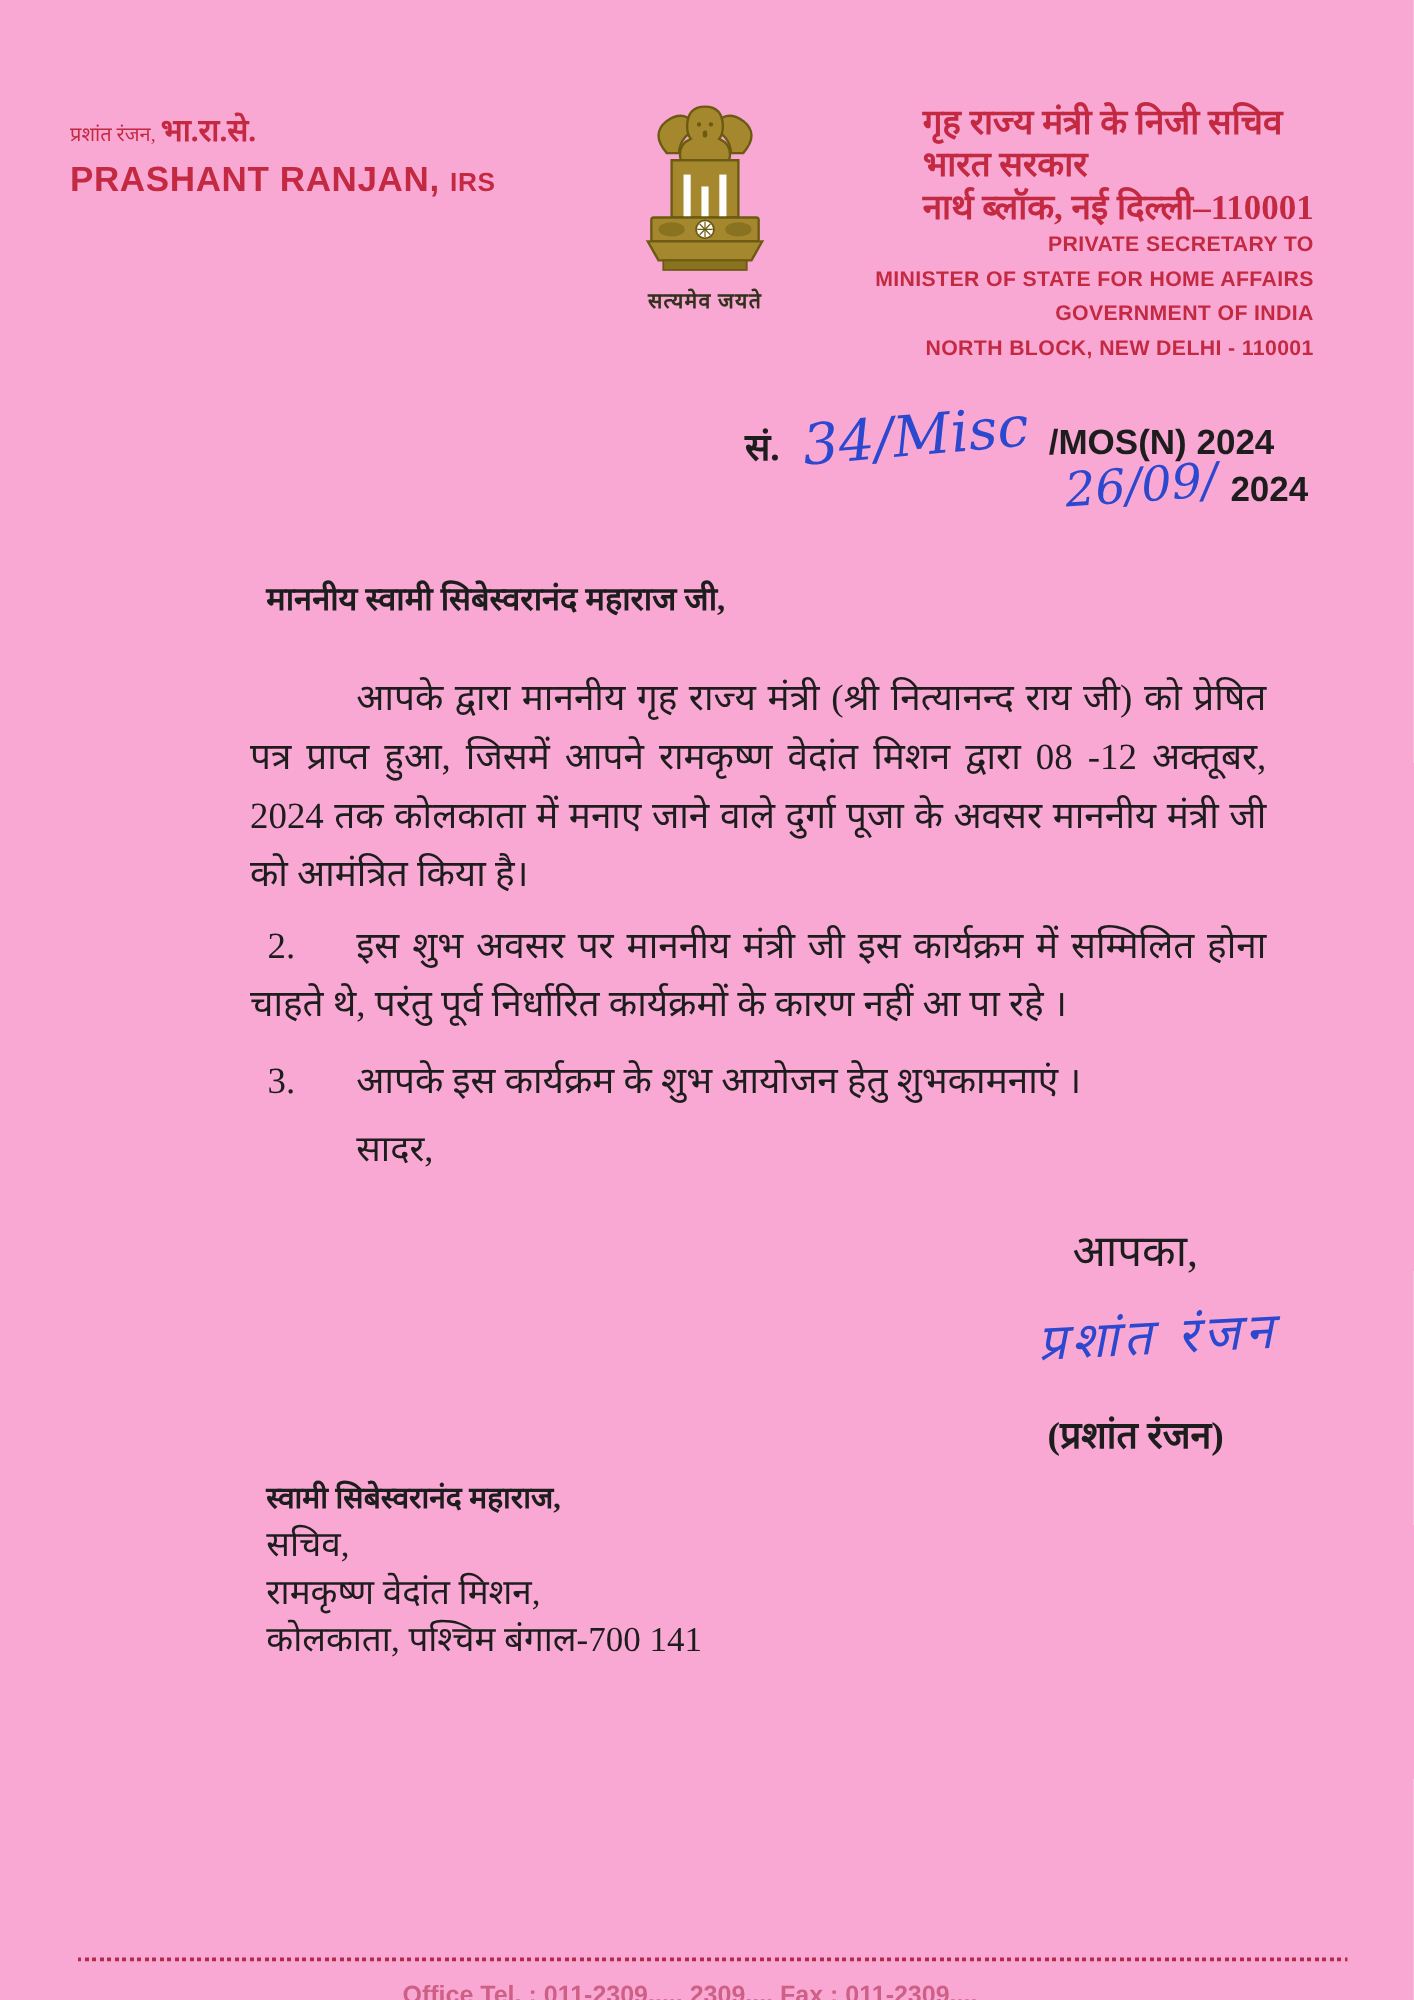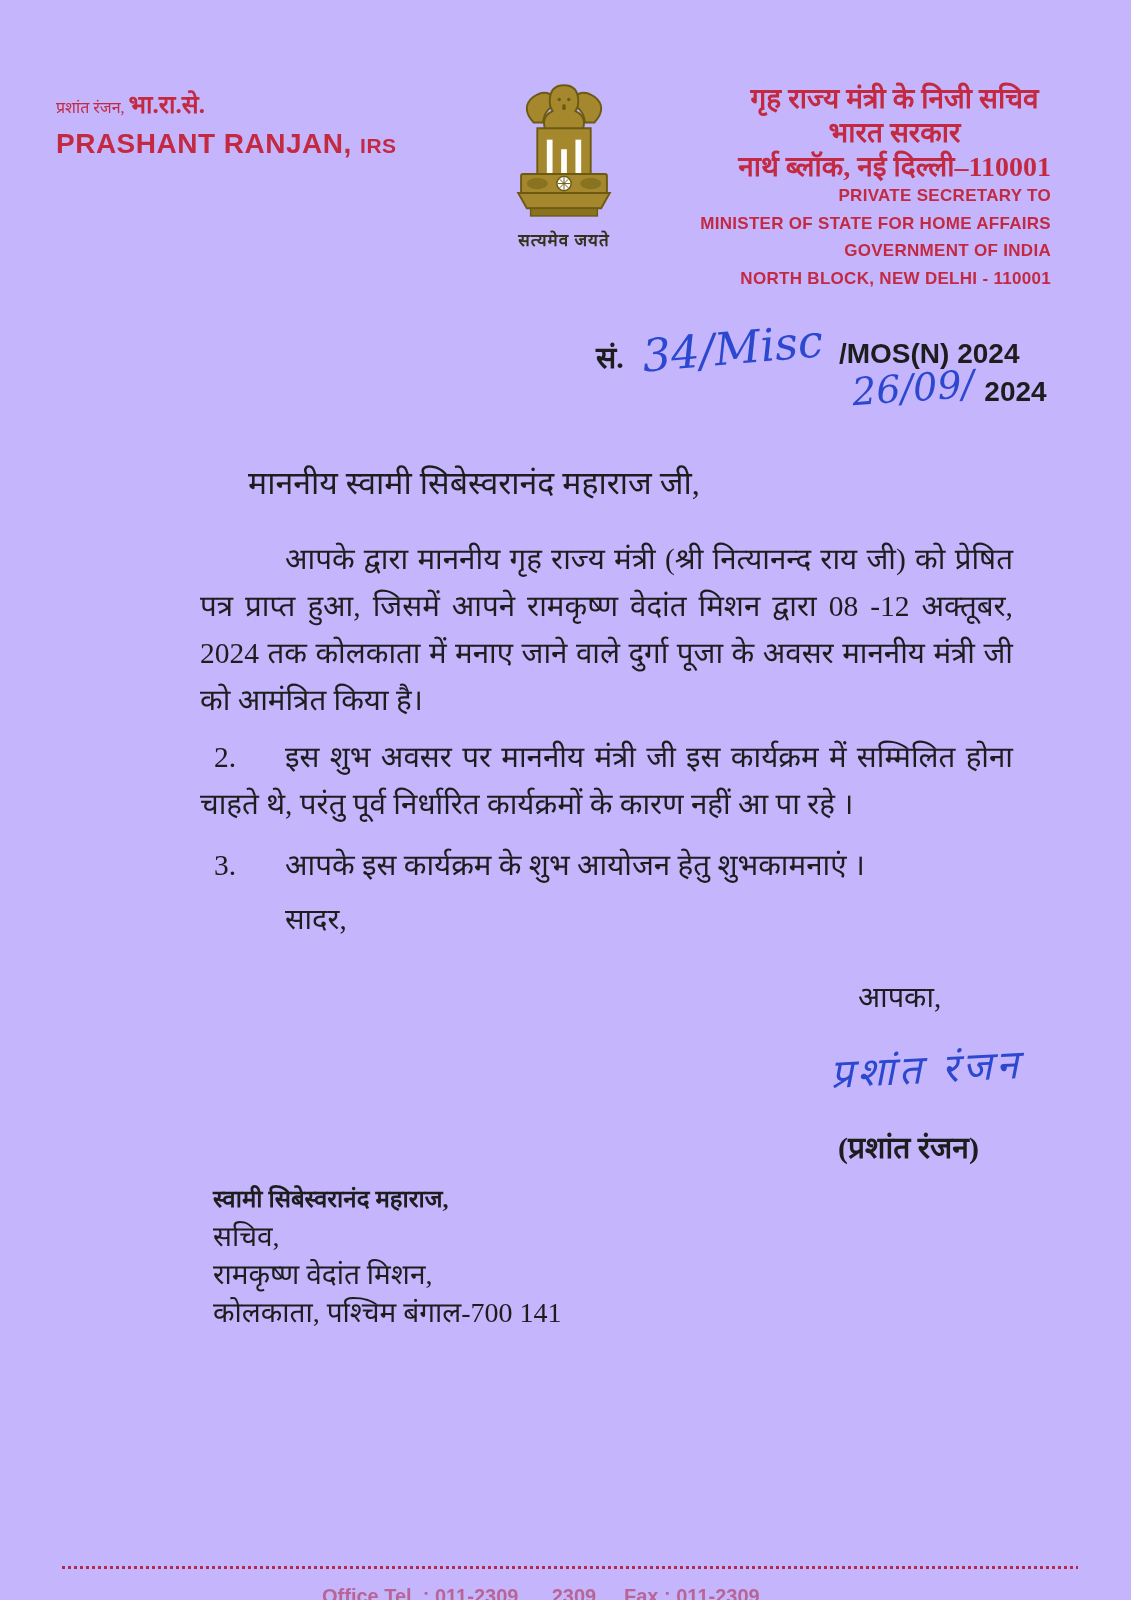--- a/index.html
+++ b/index.html
@@ -1,56 +1,56 @@
 <!DOCTYPE html>
 <html><head>
 <meta charset="utf-8">
 <style>
   * { margin:0; padding:0; box-sizing:border-box; }
   html,body { background:#e8e8e8; }
   .page {
     position:relative; width:1131px; height:1600px; margin:0 auto;
-    background:#c4b5fd; overflow:hidden;
+    background:#f9a8d4; overflow:hidden;
     font-family:"Liberation Serif","DejaVu Serif",serif;
     color:#1d1d1d;
   }
   
   .name-left { position:absolute; left:56px; top:86px; color:#c32a42; }
   .name-hi-suffix { font-size:25px; font-weight:600; }
   .name-en { margin-top:8px; font-family:"Liberation Sans",sans-serif; font-weight:bold; font-size:28px; letter-spacing:0.5px; }
   .name-en-suffix { font-size:21px; }
 
   .emblem-wrap { position:absolute; left:498px; top:80px; width:132px; text-align:center;font-family:Liberation Serif, serif; }
   .emblem-svg { display:block; margin:0 auto; }
   .motto { margin-top:2px; font-size:17px; color:#33301c; font-weight:600; letter-spacing:1px; }
 
-  .office-hi { position:absolute; right:80px; top:82px; text-align:center; color:#c32a42;
+  .office-hi { position:absolute; right:80px; top:82px; text-align:left; color:#c32a42;
                font-size:28px; line-height:34px; font-weight:600; }
   .office-en { position:absolute; right:80px; top:182px; text-align:right; color:#c32a42;
                font-family:"Liberation Sans",sans-serif; font-weight:bold; font-size:17px; line-height:27.5px; letter-spacing:0.3px; }
 
   
   .ref-line { position:absolute; left:596px; top:322px; display:flex; align-items:flex-start; }
   .ref-prefix { font-size:30px; font-weight:bold; margin-top:14px; }
   .hand { color:#2b48cf; font-style:italic; font-family:"DejaVu Serif",serif; }
   .ref-hand { font-size:45px; transform:rotate(-5deg); margin:0 16px 0 18px; white-space:nowrap; }
   .ref-suffix { font-family:"Liberation Sans",sans-serif; font-size:28px; font-weight:bold; margin-top:16px; white-space:nowrap;text-align:right; }
   .date-line { position:absolute; left:852px; top:366px; display:flex; align-items:flex-start; }
   .date-hand { font-size:38px; transform:rotate(-4deg); margin-right:10px; white-space:nowrap; }
   .date-year { font-family:"Liberation Sans",sans-serif; font-size:28px; font-weight:bold; margin-top:10px; }
 
   
-  .salutation { position:absolute; left:213px; top:460px; font-size:32px; font-weight:normal;margin-left:35px; }
+  .salutation { position:absolute; left:213px; top:460px; font-size:26px; font-weight:bold; }
   .para { position:absolute; left:200px; width:813px; font-size:29.5px; line-height:47px; text-align:justify; }
   .para1 { top:536px; text-indent:85px; }
   .para2 { top:734px; }
   .para3 { top:842px; }
   .pnum { display:inline-block; width:85px; padding-left:14px; }
   .regards { position:absolute; left:285px; top:898px; font-size:29px; }
-  .yours   { position:absolute; left:858px; top:976px; font-size:29px; }
+  .yours   { position:absolute; left:858px; top:976px; font-size:35px; }
   .signature { position:absolute; left:830px; top:1040px; font-size:40px; transform:rotate(-3deg); letter-spacing:4px; }
   .signer { position:absolute; left:838px; top:1126px; font-size:30px; font-weight:bold; }
 
   
   .addressee { position:absolute; left:213px; top:1180px; font-size:28px; line-height:38px; }
   .addressee .a0 { font-size:24px; font-weight:bold; }
 
   
   .rule { position:absolute; left:62px; top:1566px; width:1016px; height:3px;
           background:repeating-linear-gradient(90deg,#b52a48 0 3px, transparent 3px 6px); }

